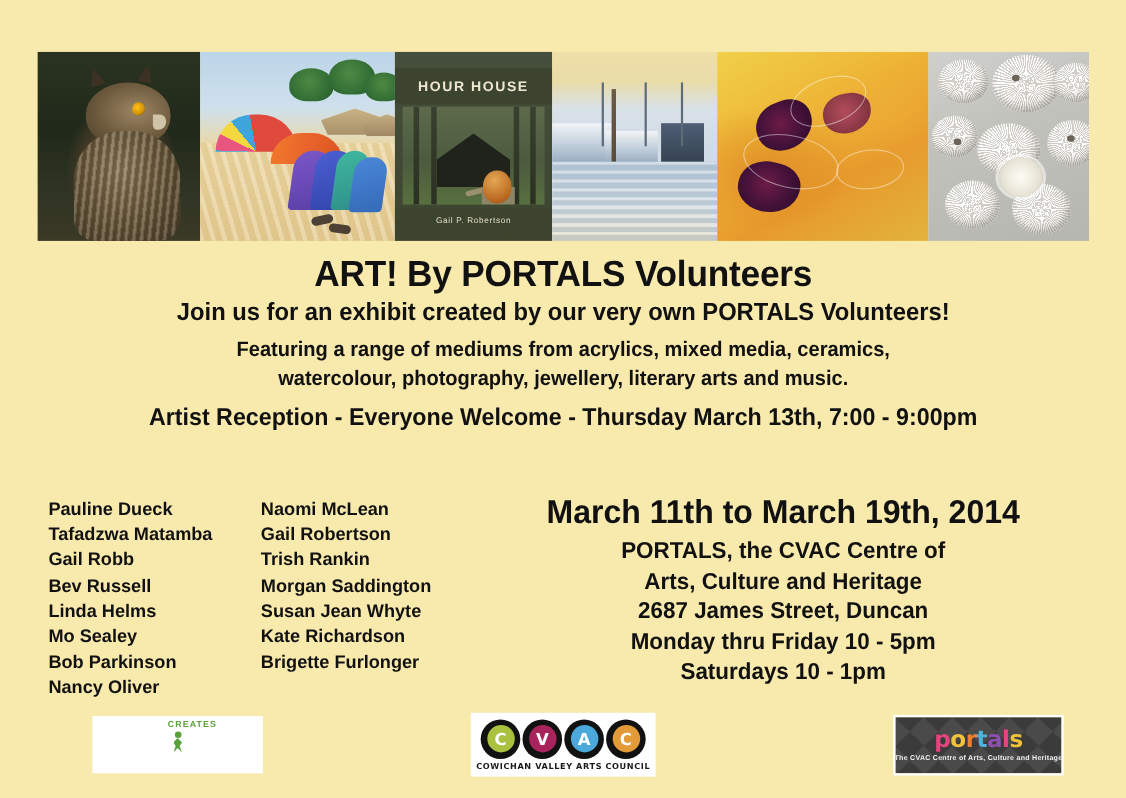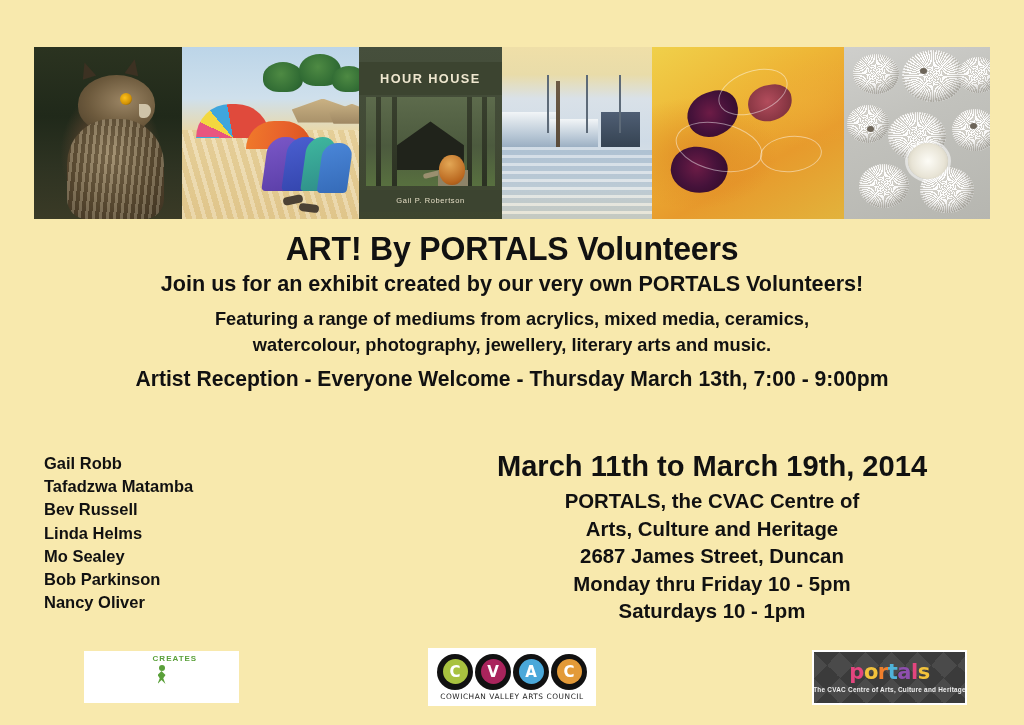--- a/index.html
+++ b/index.html
@@ -493,21 +493,21 @@
     display: flex;
     align-items: center;
     justify-content: center;
     font-family: "DejaVu Sans", sans-serif;
     font-weight: bold;
     font-size: 15px;
     color: #ffffff;
   }
   .cvac-caption {
     font-family: "DejaVu Sans", sans-serif;
-    font-weight: normal;
+    font-weight: bold;
     font-size: 7.4px;
     letter-spacing: 0.55px;
     color: #1a1a1a;
   }
 
   
   .logo-portals {
     left: 812px; top: 650px;
     width: 155px; height: 55px;
     background:
@@ -636,27 +636,37 @@
   <div class="headline">ART!  By PORTALS Volunteers</div>
   <div class="subhead">Join us for an exhibit created by our very own PORTALS Volunteers!</div>
   <div class="featuring">
     <div>Featuring a range of mediums from acrylics, mixed media, ceramics,</div>
     <div>watercolour, photography, jewellery, literary arts and music.</div>
   </div>
   <div class="reception">Artist Reception - Everyone Welcome -  Thursday March 13th, 7:00 - 9:00pm</div>
 
   <div class="artists">
     <div class="artist-col">
+      <div class="artist-name">Pauline Dueck</div>
+      <div class="artist-name">Tafadzwa Matamba</div>
       <div class="artist-name">Gail Robb</div>
-      <div class="artist-name">Tafadzwa Matamba</div>
       <div class="artist-name">Bev Russell</div>
       <div class="artist-name">Linda Helms</div>
       <div class="artist-name">Mo Sealey</div>
       <div class="artist-name">Bob Parkinson</div>
       <div class="artist-name">Nancy Oliver</div>
+    </div>
+    <div class="artist-col">
+      <div class="artist-name">Naomi McLean</div>
+      <div class="artist-name">Gail Robertson</div>
+      <div class="artist-name">Trish Rankin</div>
+      <div class="artist-name">Morgan Saddington</div>
+      <div class="artist-name">Susan Jean Whyte</div>
+      <div class="artist-name">Kate Richardson</div>
+      <div class="artist-name">Brigette Furlonger</div>
     </div>
   </div>
 
   <div class="venue">
     <div class="venue-dates">March 11th to March 19th, 2014</div>
     <div class="venue-lines">
       <div class="venue-line">PORTALS, the CVAC Centre of</div>
       <div class="venue-line">Arts, Culture and Heritage</div>
       <div class="venue-line">2687 James Street, Duncan</div>
       <div class="venue-line">Monday thru Friday 10 - 5pm</div>

